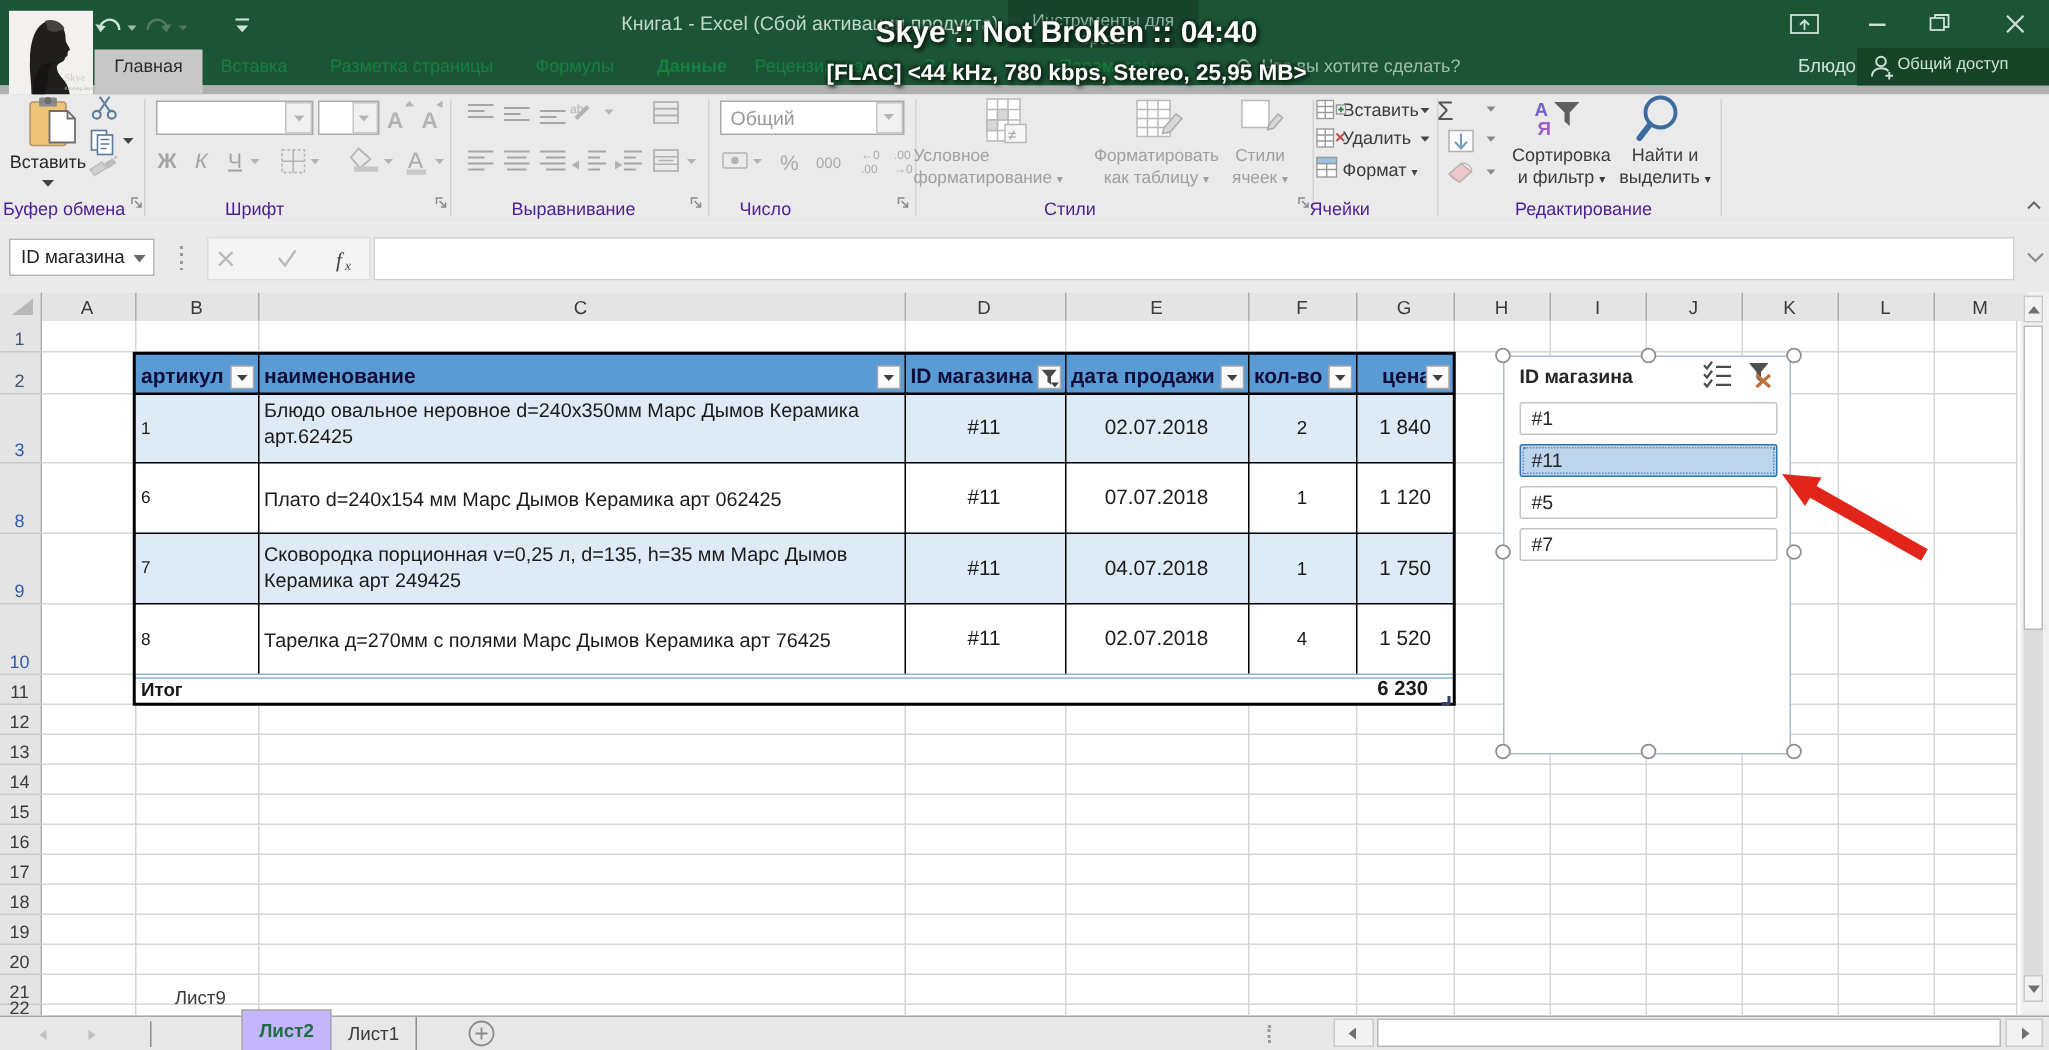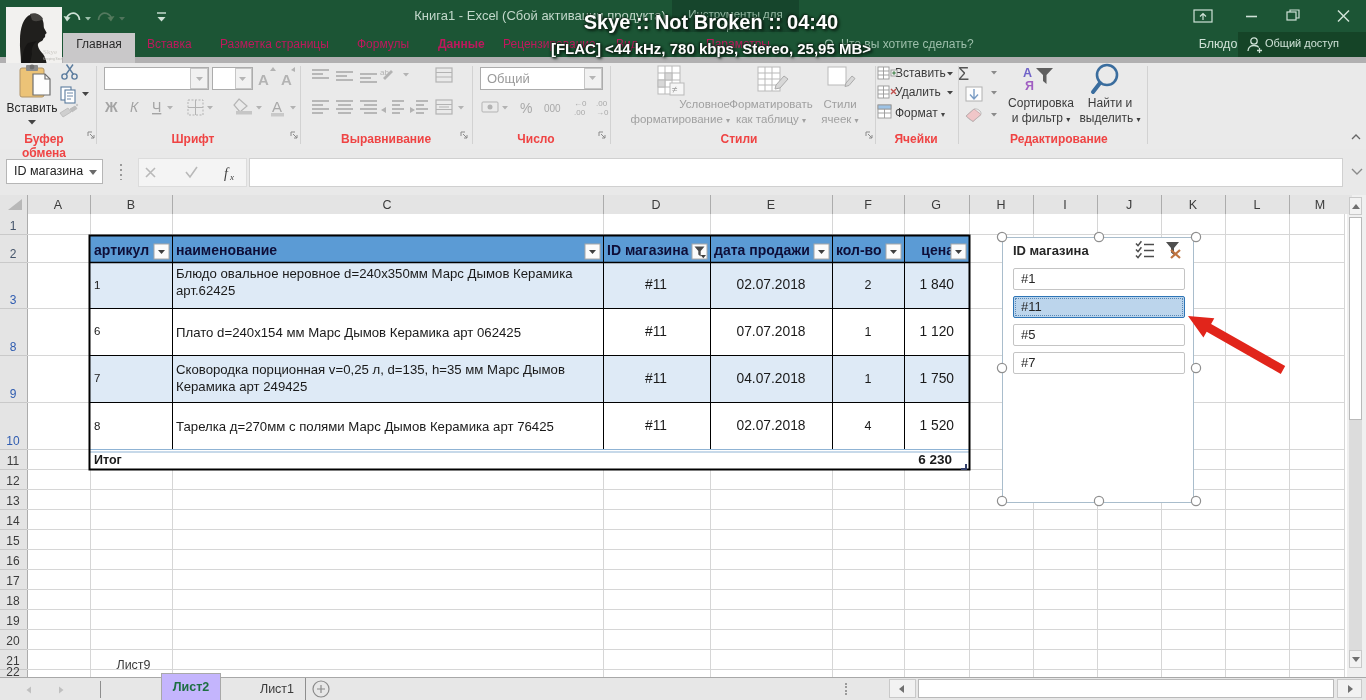--- a/index.html
+++ b/index.html
@@ -11,22 +11,22 @@
   #ctxhl{left:672px;top:0;width:127px;height:57px;background:#16452c;}
   #tabrow{left:0;top:32px;width:1366px;height:25px;background:#1c5535;}
   #graystrip{left:0;top:57px;width:1366px;height:6px;background:#b1b0b1;}
   #ribbon{left:0;top:63px;width:1366px;height:86px;background:#eaeaea;}
   #fbar{left:0;top:149px;width:1366px;height:46px;background:#e9e9e9;}
   #colhdr{left:0;top:195px;width:1352px;height:19px;background:#e4e4e4;border-bottom:1px solid #9e9e9e;box-sizing:border-box;}
   #rowhdr{left:0;top:214px;width:27px;height:463px;background:#e4e4e4;}
   #grid{left:27px;top:214px;width:1318px;height:463px;background:#fff;}
   #vsb{left:1347px;top:195px;width:19px;height:482px;background:#f0f0f0;}
   #sheetbar{left:0;top:677px;width:1366px;height:23px;background:#e7e7e7;border-top:1px solid #a8a8a8;box-sizing:border-box;}
-  .tabtxt{color:#be185d;font-size:12px;line-height:25px;position:absolute;top:0;}
-  .gl{color:#ef4444;font-size:12px;position:absolute;bottom:2px;text-align:center;font-weight:bold;}
+  .tabtxt{color:#15803d;font-size:12px;line-height:25px;position:absolute;top:0;}
+  .gl{color:#4c1d95;font-size:12px;position:absolute;bottom:2px;text-align:left;}
   .sep{position:absolute;top:3px;height:78px;width:1px;background:#d2d2d2;}
   .cap{position:absolute;font-size:12px;color:#3b3b3b;}
   .cg{color:#a0a0a0;}
 </style>
 </head>
 <body>
 <div class="abs" id="titlebar"></div>
 <div class="abs" id="ctxhl"></div>
 <div class="abs" id="tabrow"></div>
 <div class="abs" id="graystrip"></div>
@@ -112,21 +112,21 @@
 
 <div class="abs gl" style="left:2px;top:132px;width:84px;">Буфер обмена</div>
 <div class="abs gl" style="left:150px;top:132px;width:86px;">Шрифт</div>
 <div class="abs gl" style="left:341px;top:132px;width:86px;">Выравнивание</div>
 <div class="abs gl" style="left:493px;top:132px;width:86px;">Число</div>
 <div class="abs gl" style="left:696px;top:132px;width:86px;">Стили</div>
 <div class="abs gl" style="left:873px;top:132px;width:86px;">Ячейки</div>
 <div class="abs gl" style="left:1010px;top:132px;width:86px;">Редактирование</div>
 
 <div class="abs cap" style="left:4px;top:101px;width:56px;text-align:center;color:#262626;">Вставить</div>
-<div class="abs cap cg" style="left:628px;top:97px;width:102px;text-align:right;line-height:14.5px;font-size:11.5px;">Условное<br>форматирование <span style="font-size:8px;">▾</span></div>
+<div class="abs cap cg" style="left:609px;top:97px;width:102px;text-align:left;line-height:14.5px;font-size:11.5px;">Условное<br>форматирование <span style="font-size:8px;">▾</span></div>
 <div class="abs cap cg" style="left:722px;top:97px;width:98px;text-align:center;line-height:14.5px;font-size:11.5px;">Форматировать<br>как таблицу <span style="font-size:8px;">▾</span></div>
 <div class="abs cap cg" style="left:816px;top:97px;width:48px;text-align:center;line-height:14.5px;font-size:11.5px;">Стили<br>ячеек <span style="font-size:8px;">▾</span></div>
 <div class="abs cap" style="left:895px;top:66px;">Вставить</div>
 <div class="abs cap" style="left:895px;top:85px;">Удалить</div>
 <div class="abs cap" style="left:895px;top:106px;">Формат <span style="font-size:8px;color:#444;">▾</span></div>
 <div class="abs cap" style="left:1007px;top:96px;width:68px;text-align:center;line-height:14.5px;font-size:12px;">Сортировка<br>и фильтр <span style="font-size:8px;">▾</span></div>
 <div class="abs cap" style="left:1078px;top:96px;width:64px;text-align:center;line-height:14.5px;font-size:12px;">Найти и<br>выделить <span style="font-size:8px;">▾</span></div>
 
 <svg class="abs" style="left:0;top:63px" width="1366" height="86" viewBox="0 0 1366 86">
 
@@ -508,21 +508,21 @@
  <path d="M8,6 L34.3,8.3 L31.1,14 L105.2,56.1 L100.8,63.9 L26.7,21.8 L23.4,27.4 Z" fill="#e1251b"></path>
 </svg>
 
 <svg class="abs" style="left:20px;top:684px" width="50" height="12" viewBox="0 0 50 12">
  <path d="M11,2.5 l-4.5,3.5 4.5,3.5 z" fill="#c0c0c0"></path>
  <path d="M39,2.5 l4.5,3.5 -4.5,3.5 z" fill="#c0c0c0"></path>
 </svg>
 <div class="abs" style="left:100px;top:681px;width:1px;height:17px;background:#8e8e8e;"></div>
 <div class="abs" style="left:106px;top:654px;width:55px;height:22px;color:#3b3b3b;font-size:12.5px;text-align:center;line-height:22px;">Лист9</div>
 <div class="abs" style="left:161px;top:673px;width:60px;height:27px;background:#c4b5fd;border:1px solid #a8a8a8;border-bottom:none;box-sizing:border-box;color:#1d6f42;font-weight:bold;font-size:12.5px;text-align:center;line-height:26px;">Лист2</div>
-<div class="abs" style="left:221px;top:678px;width:57px;height:22px;border-right:1px solid #8e8e8e;box-sizing:border-box;color:#3b3b3b;font-size:12.5px;text-align:center;line-height:22px;margin-left:28px;">Лист1</div>
+<div class="abs" style="left:221px;top:678px;width:57px;height:22px;border-right:1px solid #8e8e8e;box-sizing:border-box;color:#3b3b3b;font-size:12.5px;text-align:center;line-height:22px;">Лист1</div>
 <svg class="abs" style="left:311px;top:680px" width="20" height="20" viewBox="0 0 20 20">
  <circle cx="10" cy="9" r="8" fill="none" stroke="#8a8a8a" stroke-width="1.2"></circle>
  <path d="M10,5 v8 M6,9 h8" stroke="#8a8a8a" stroke-width="1.2"></path>
 </svg>
 
 <div class="abs" style="left:845px;top:683px;width:3px;height:12px;border-left:2px dotted #9a9a9a;"></div>
 <div class="abs" style="left:889px;top:679px;width:27px;height:19px;background:#f2f2f2;border:1px solid #c9c9c9;box-sizing:border-box;"></div>
 <svg class="abs" style="left:896px;top:684px" width="12" height="10">
     <path d="M8,1 l-5,4 5,4 z" fill="#707070"></path>
   </svg>

